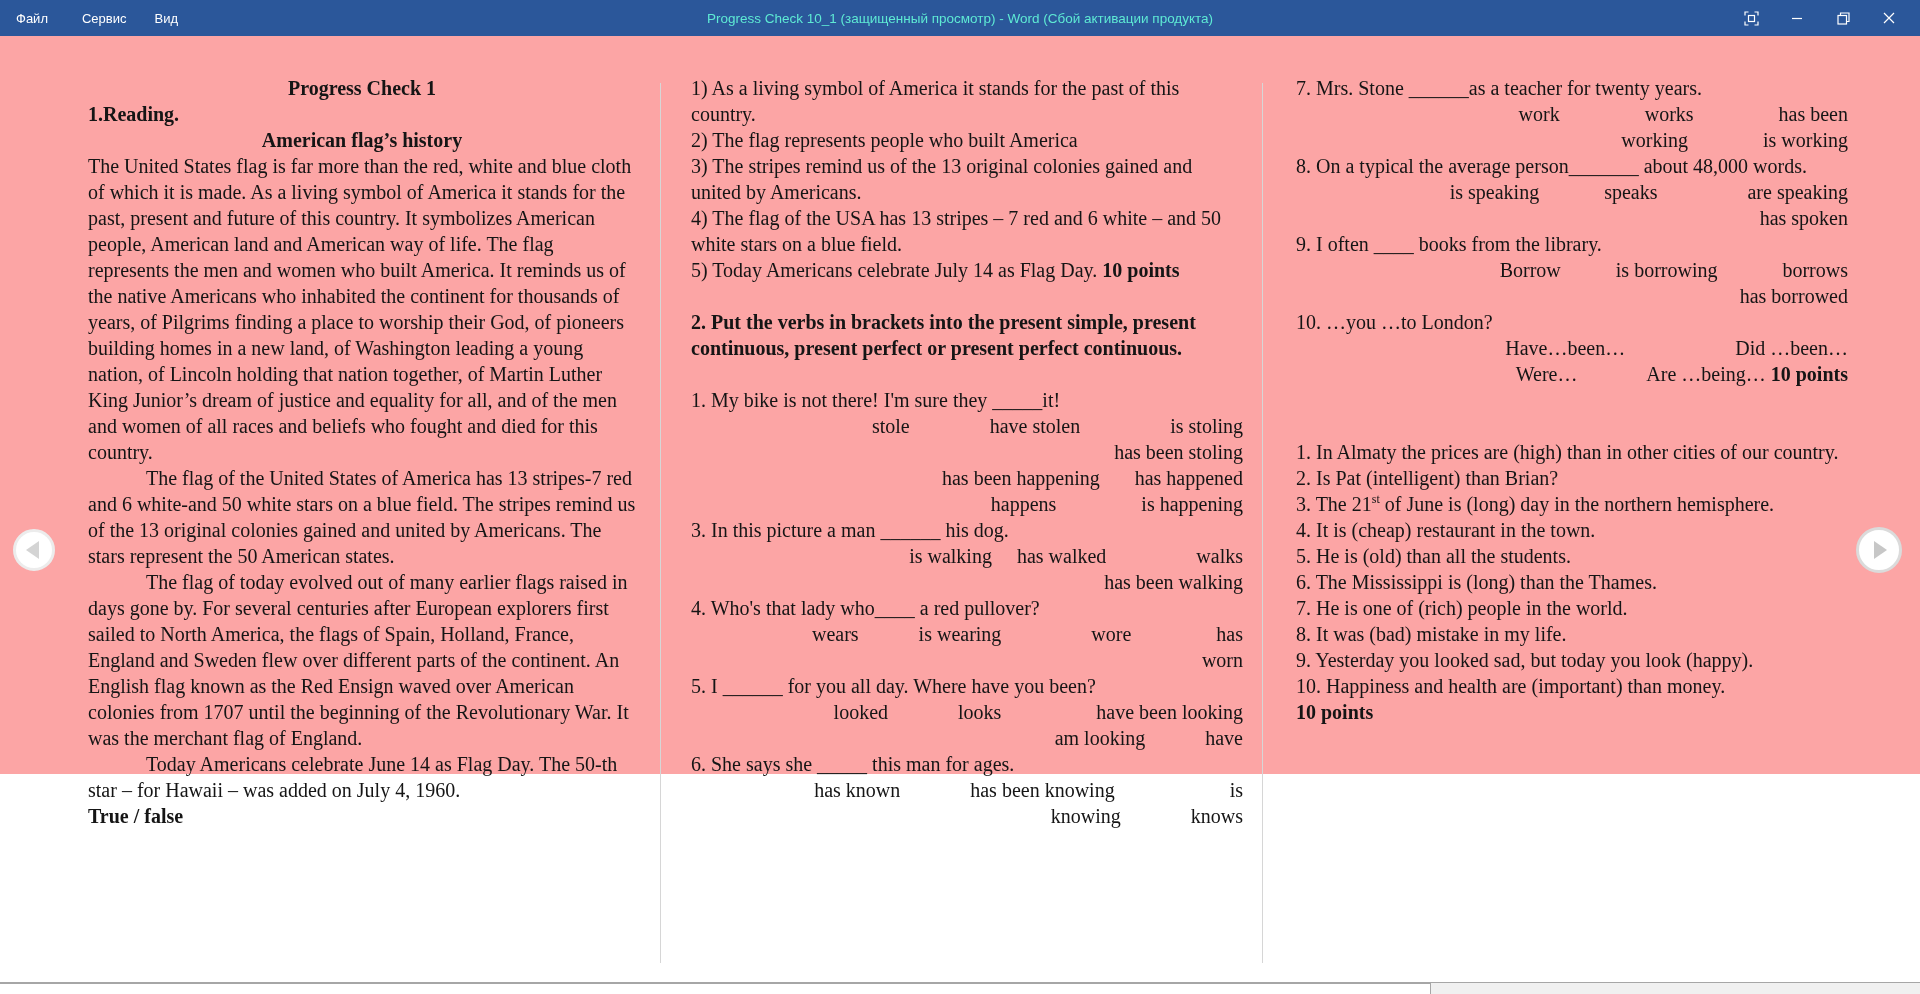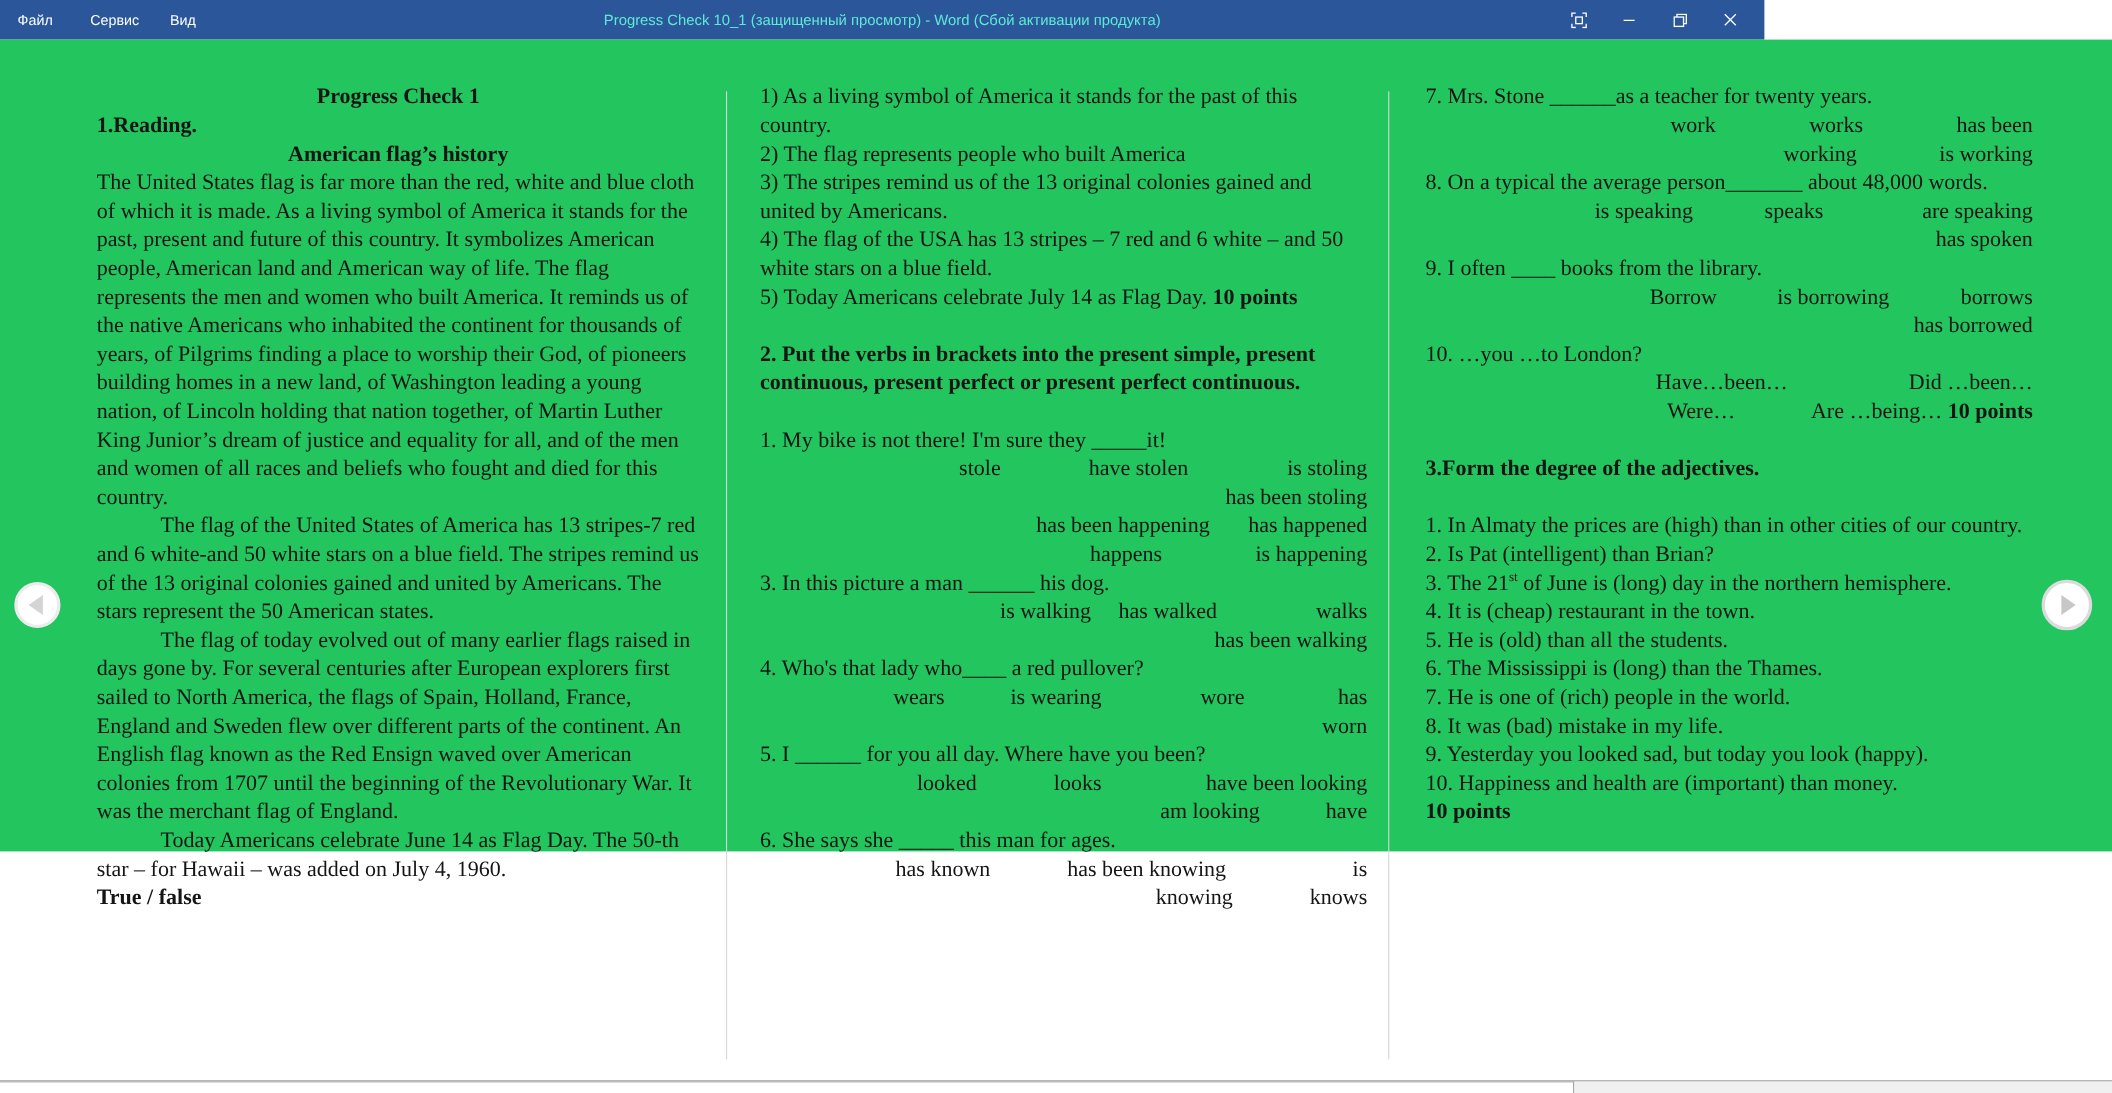--- a/index.html
+++ b/index.html
@@ -3,39 +3,39 @@
 <meta charset="utf-8">
 <style>
   * { margin:0; padding:0; box-sizing:border-box; }
   html,body { width:1920px; height:994px; overflow:hidden; }
   body { font-family:"Liberation Serif", serif; background:#fff; }
 
   .page { position:relative; width:1920px; height:994px; background:#fff; overflow:hidden; }
 
   
   .titlebar {
-    position:absolute; left:0; top:0; width:1604px; height:36px;
+    position:absolute; left:0; top:0; width:1920px; height:36px;
     background:var(--titlebar,#2b579a); color:#fff;
     font-family:"Liberation Sans", sans-serif; font-size:13px;
     display:flex; align-items:center;
   }
   .menus { display:flex; align-items:center; height:100%; padding-left:16px; }
   .menu-item { padding:0 14px; height:100%; display:flex; align-items:center; cursor:default; }
   .menu-item:first-child { padding-left:0; padding-right:20px; }
   .win-title {
     position:absolute; left:0; right:0; top:0; height:36px;
     display:flex; align-items:center; justify-content:center;
     pointer-events:none; font-size:13.5px; color:#5eead4;
   }
   .win-controls { position:absolute; right:8px; top:0; height:36px; display:flex; align-items:center; }
   .win-btn { width:46px; height:36px; display:flex; align-items:center; justify-content:center; background:transparent; border:none; }
   .win-btn svg { display:block; }
 
   
-  .document { position:absolute; left:0; top:36px; width:1920px; height:738px; background:#22c55e; }
+  .document { position:absolute; left:0; top:36px; width:1920px; height:738px; background:#fca5a5; }
   .col-divider { position:absolute; top:47px; width:1px; height:880px; background:#d6d6d6; }
   #divider-1 { left:660px; }
   #divider-2 { left:1262px; }
 
   .doccol { position:absolute; top:39px; font-size:20px; line-height:26px; color:#151515; }
   #col1 { left:88px;   width:548px; }
   #col2 { left:691px;  width:552px; }
   #col3 { left:1296px; width:552px; }
 
   .ln { min-height:26px; }
@@ -156,21 +156,20 @@
         <div class="ln">8. On a typical the average person_______ about 48,000 words.</div>
         <div class="ln pre">is speaking             speaks                  are speaking</div>
         <div class="ln pre">has spoken</div>
         <div class="ln">9. I often ____ books from the library.</div>
         <div class="ln pre">Borrow           is borrowing             borrows</div>
         <div class="ln pre">has borrowed</div>
         <div class="ln">10. …you …to London?</div>
         <div class="ln pre">Have…been…                      Did …been…</div>
         <div class="ln pre"><span>Were…              Are …being… </span><span class="b">10 points</span></div>
         <div class="ln blank"></div>
-        <div class="ln b">3.Form the degree of the adjectives.</div>
         <div class="ln blank"></div>
         <div class="ln">1. In Almaty the prices are (high) than in other cities of our country.</div>
         <div class="ln">2. Is Pat (intelligent) than Brian?</div>
         <div class="ln"><span>3. The 21</span><sup>st</sup><span> of June is (long) day in the northern hemisphere.</span></div>
         <div class="ln">4. It is (cheap) restaurant in the town.</div>
         <div class="ln">5. He is (old) than all the students.</div>
         <div class="ln">6. The Mississippi is (long) than the Thames.</div>
         <div class="ln">7. He is one of (rich) people in the world.</div>
         <div class="ln">8. It was (bad) mistake in my life.</div>
         <div class="ln">9. Yesterday you looked sad, but today you look (happy).</div>

